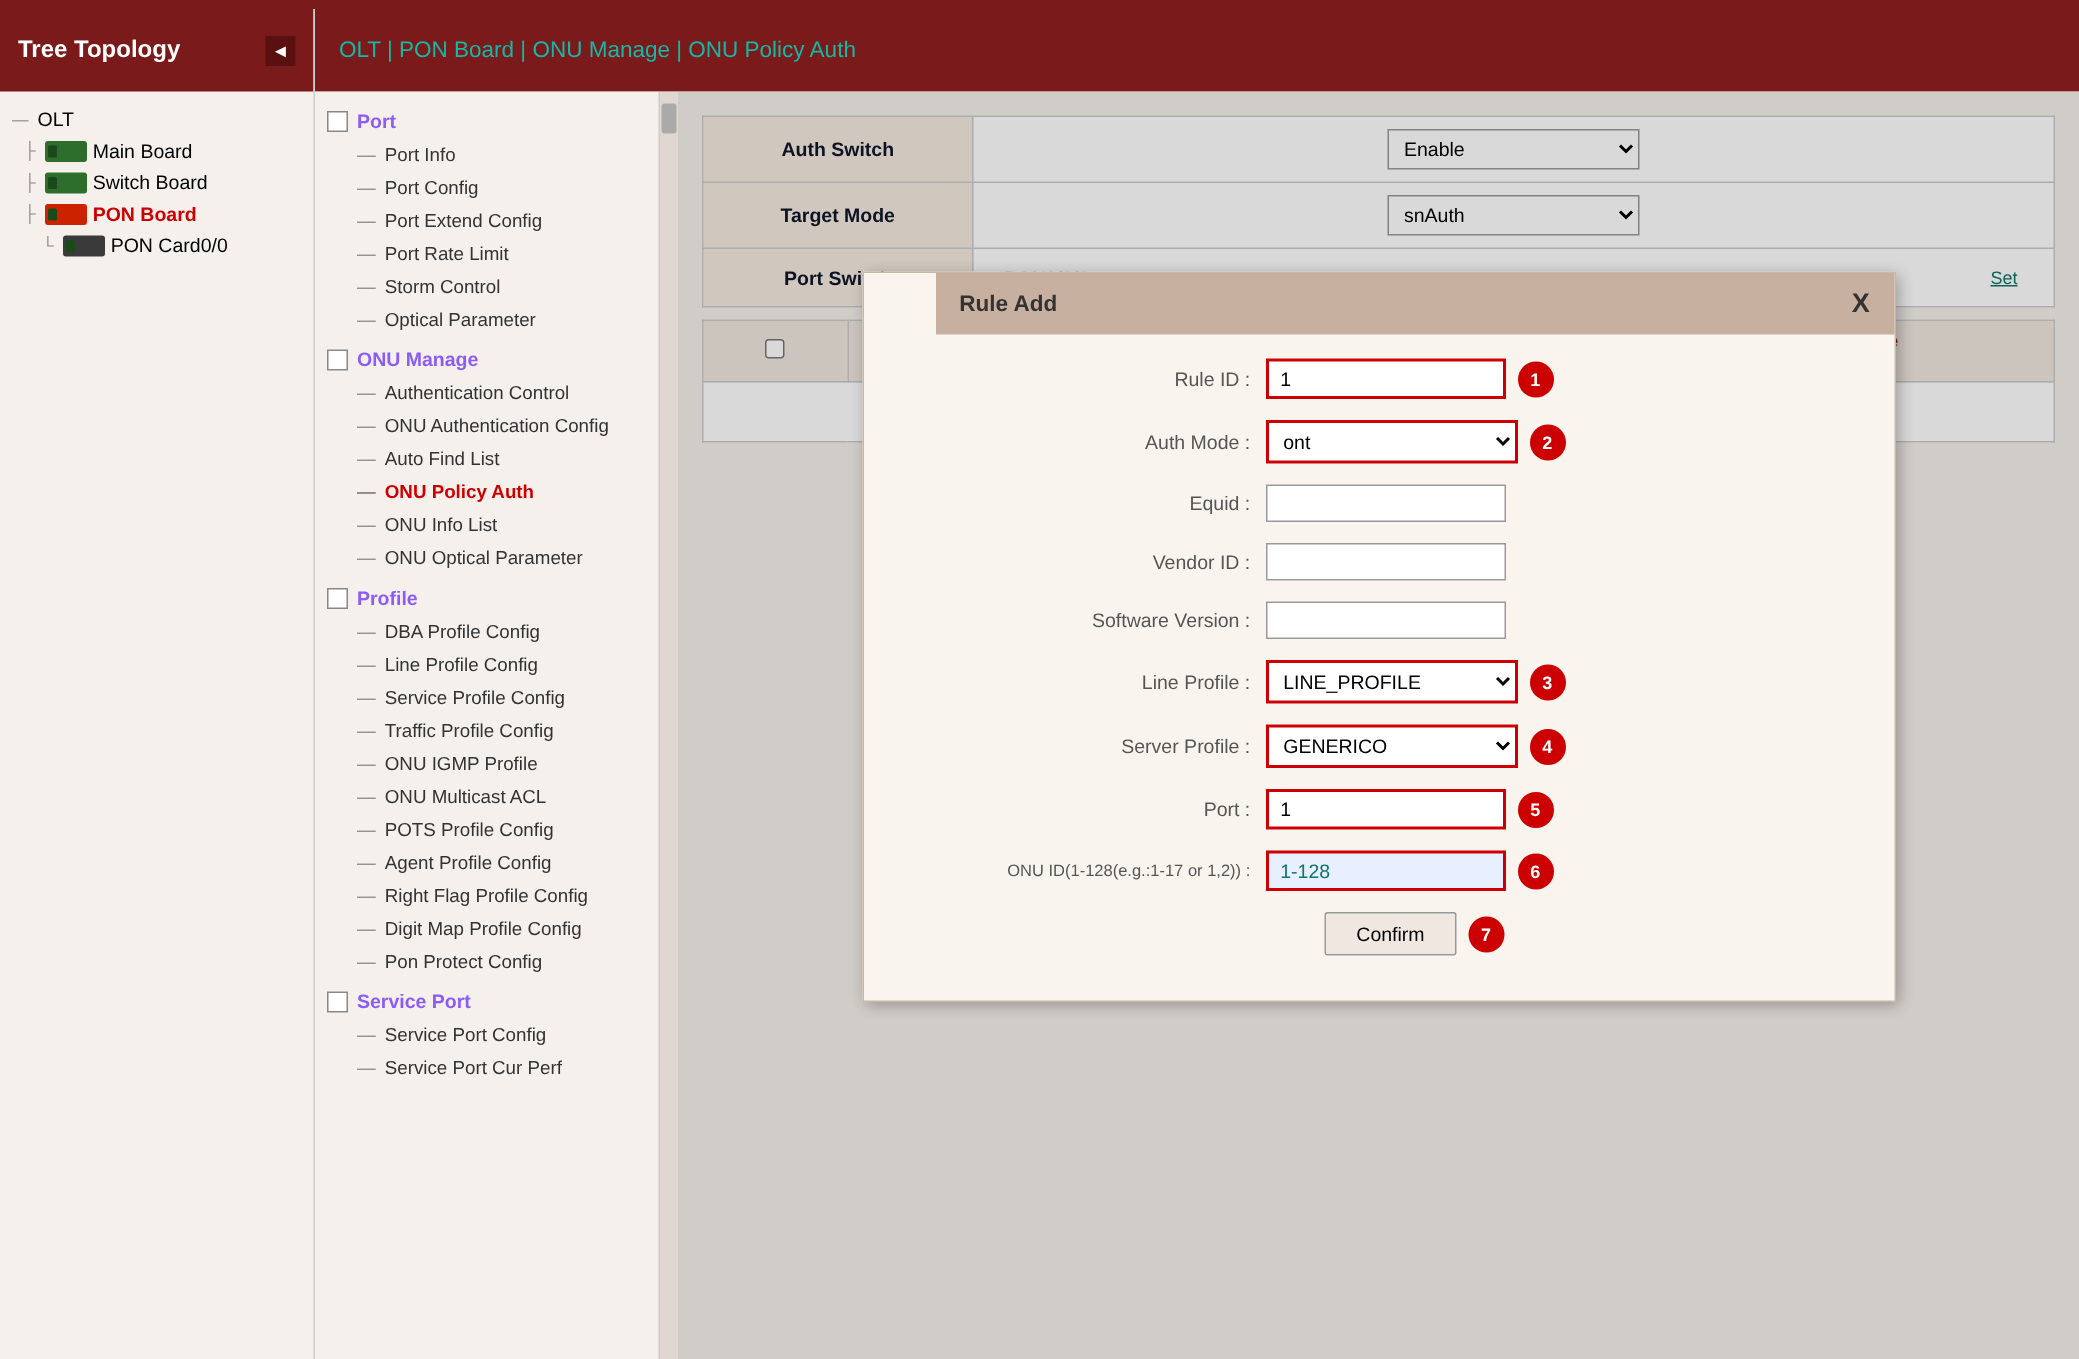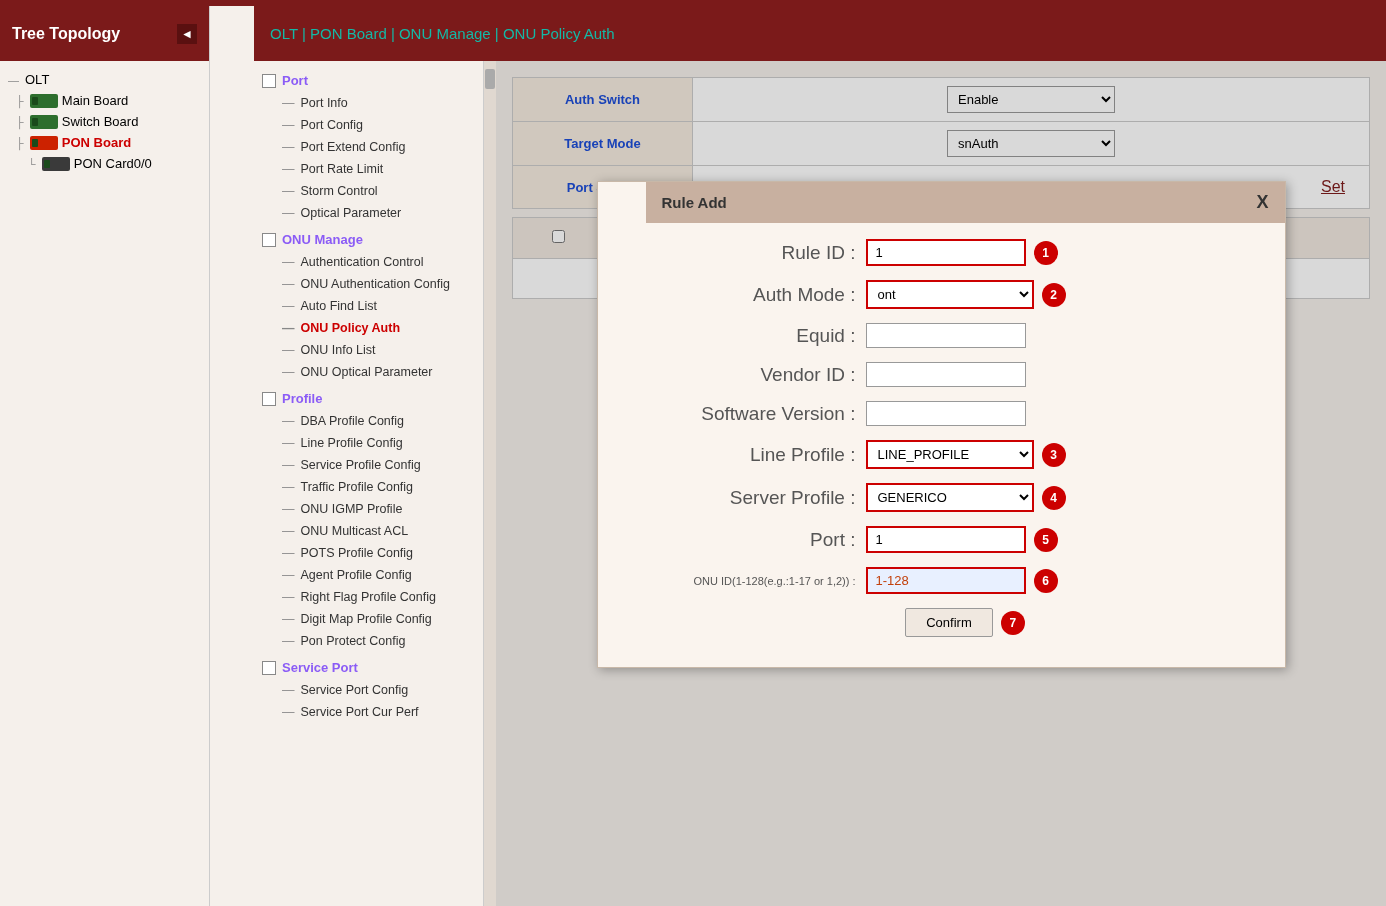--- a/index.html
+++ b/index.html
@@ -10,21 +10,20 @@
       background: #7b1a1a;
       color: white;
       padding: 0;
       height: 6px;
     }
 
     .main-layout {
       display: flex;
       flex: 1;
       overflow: hidden;
-      gap: 44px;
     }
 
     
     .sidebar {
       width: 210px;
       background: #f5f0eb;
       border-right: 1px solid #ccc;
       display: flex;
       flex-direction: column;
       overflow: hidden;
@@ -181,35 +180,35 @@
       margin-bottom: 8px;
     }
 
     .auth-table td, .auth-table th {
       border: 1px solid #ccc;
       padding: 8px 12px;
     }
 
     .auth-table .label-cell {
       background: #f5ebe0;
-      color: #1d4ed8;
+      color: #0f172a;
       font-weight: bold;
       width: 180px;
       text-align: center;
     }
 
     .auth-table .value-cell {
       text-align: center;
     }
 
     .set-link {
-      color: #7f1d1d;
+      color: #0f766e;
       text-decoration: underline;
       cursor: pointer;
-      font-size: 16px;
+      font-size: 12px;
       padding: 4px;
       display: block;
       text-align: right;
     }
 
     
     .data-table {
       width: 100%;
       border-collapse: collapse;
       background: white;
@@ -288,21 +287,21 @@
       display: flex;
       align-items: center;
       margin-bottom: 14px;
       position: relative;
     }
 
     .form-label {
       text-align: right;
       padding-right: 10px;
       color: #555;
-      font-size: 19px;
+      font-size: 13px;
       min-width: 200px;
     }
 
     .form-input {
       border: 1px solid #999;
       padding: 4px 8px;
       font-size: 13px;
       width: 160px;
       background: white;
     }
@@ -346,21 +345,21 @@
       border-radius: 2px;
     }
 
     select, input[type="text"], input[type="number"] {
       font-family: Liberation Sans, sans-serif;
     }
 
     .onu-id-input {
       background: #e8f0ff;
       border: 2px solid #cc0000;
-      color: #c2410c;
+      color: #0f766e;
     }
 
     
     .nav-panel::-webkit-scrollbar { width: 8px; }
     .nav-panel::-webkit-scrollbar-track { background: #e0d8d0; }
     .nav-panel::-webkit-scrollbar-thumb { background: #aaa; }
   </style>
 </head>
 <body>
 

